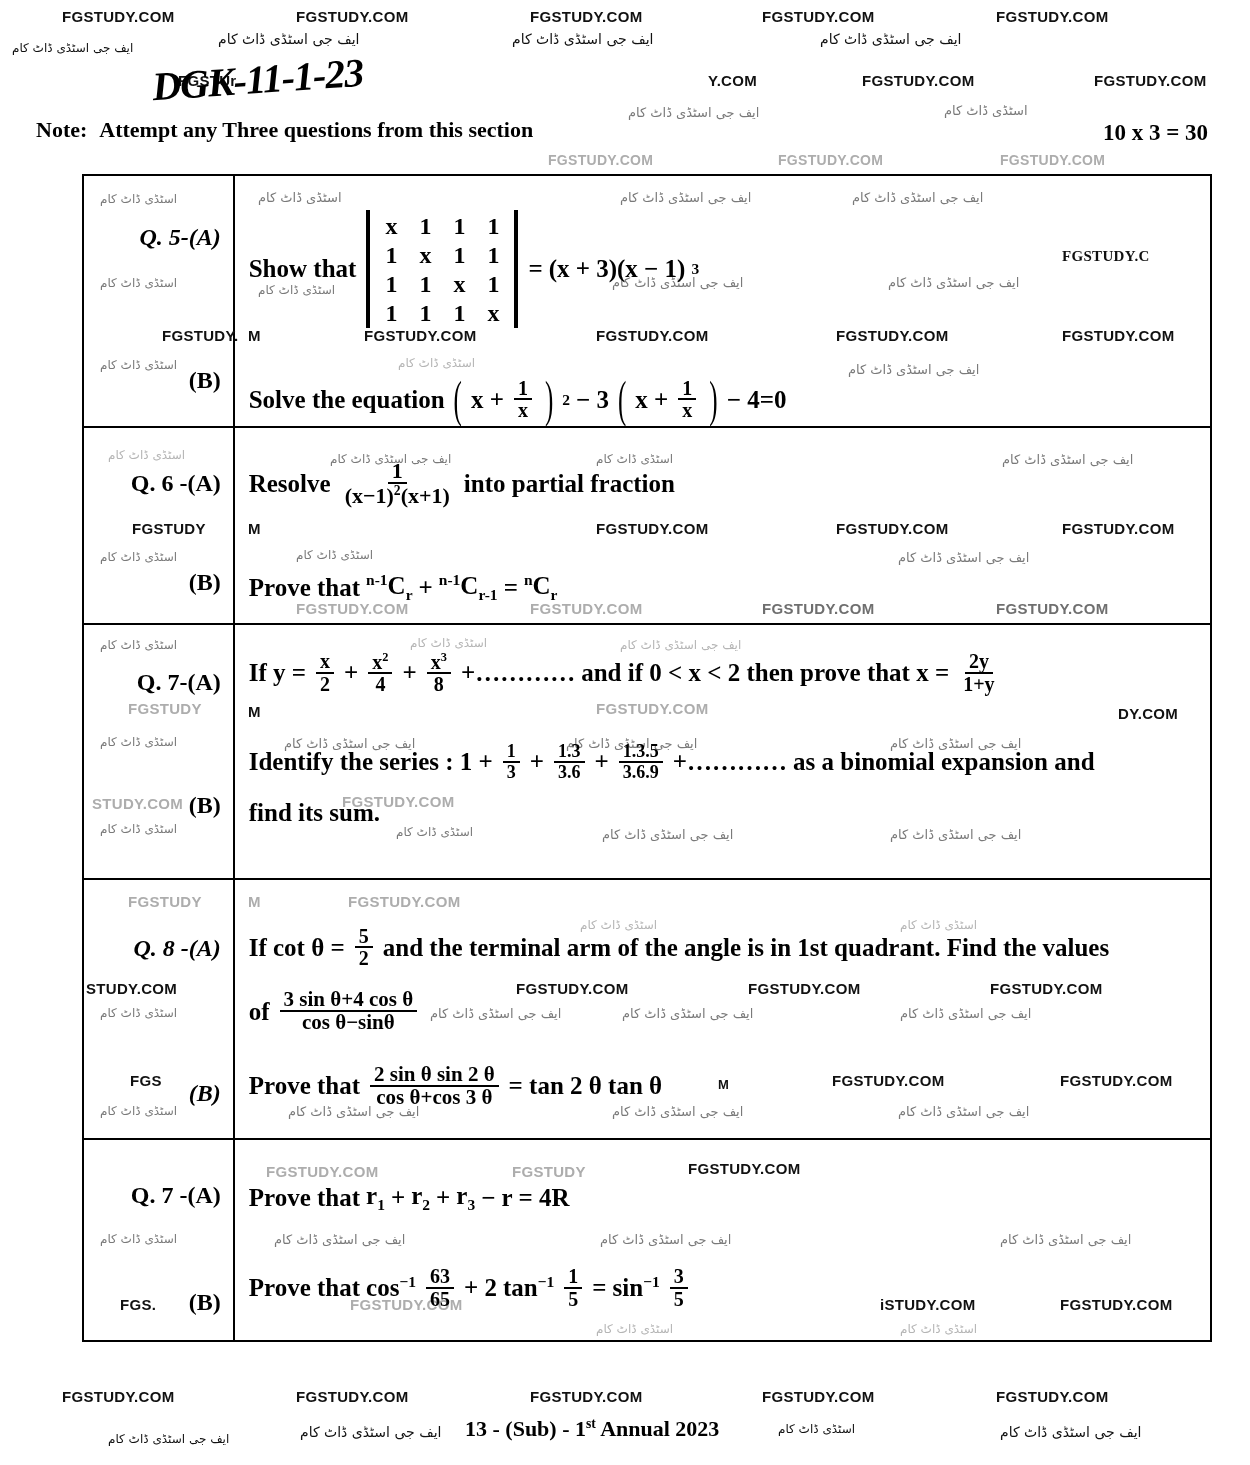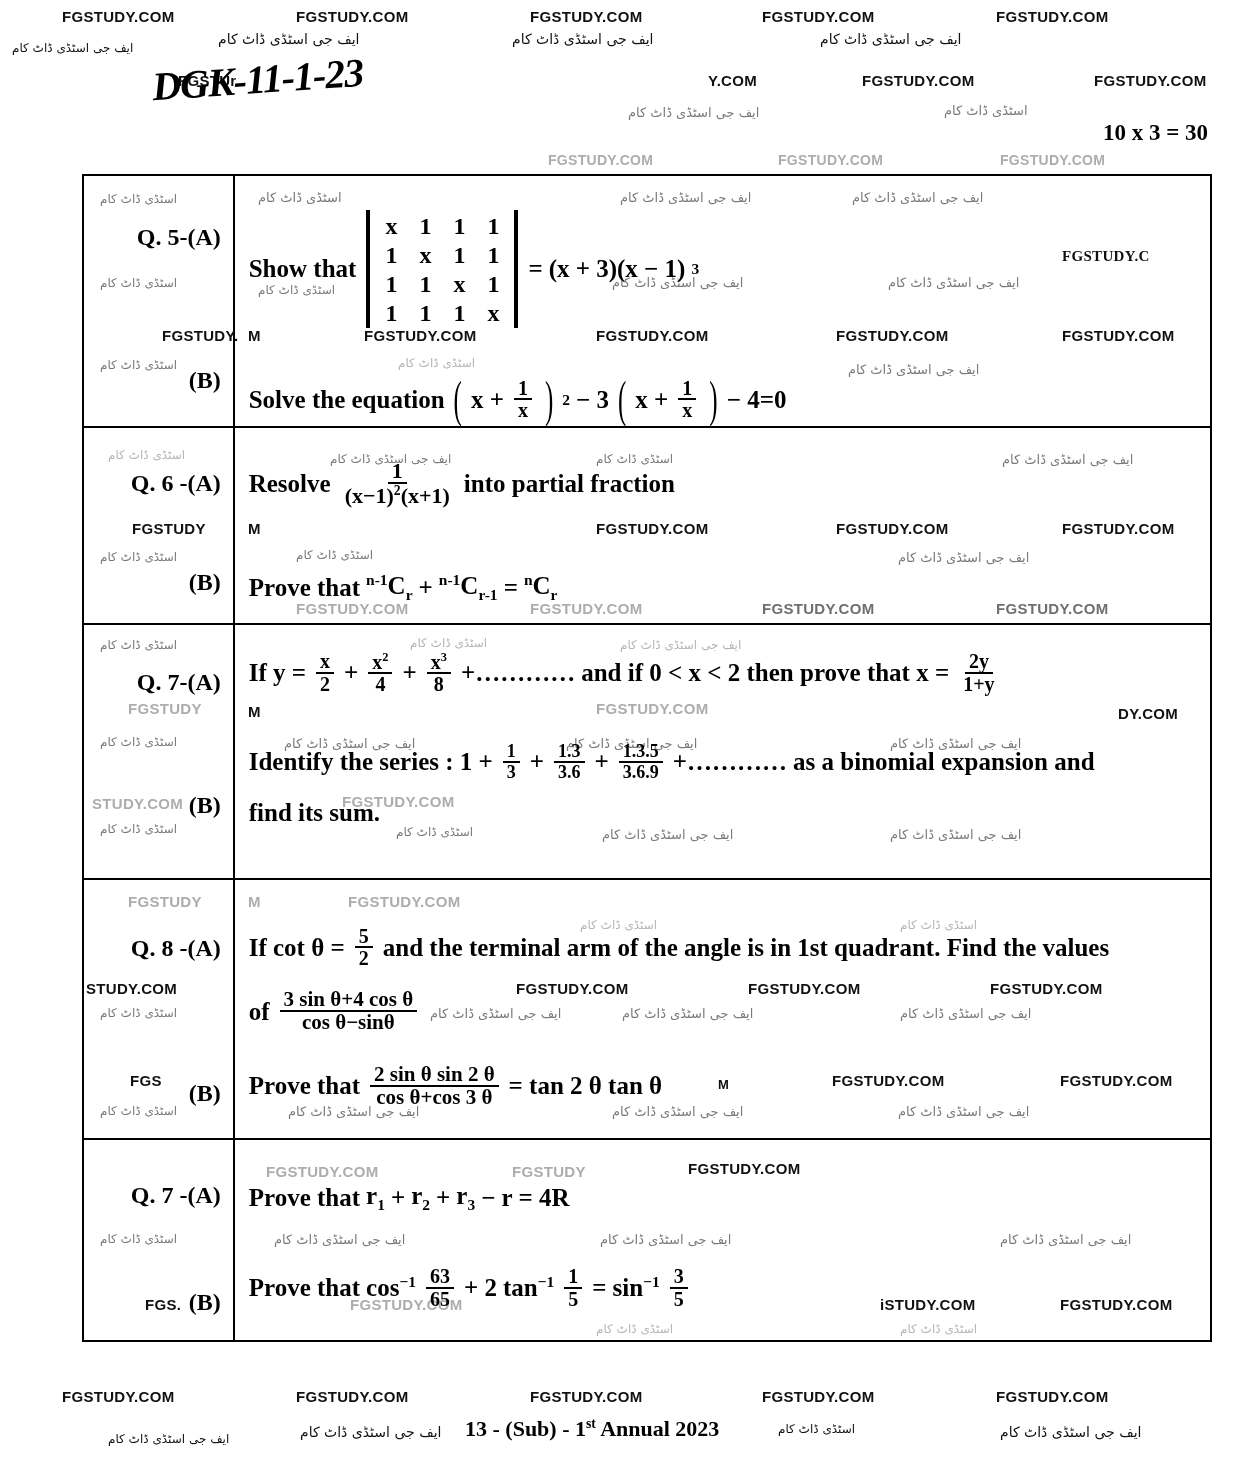--- a/index.html
+++ b/index.html
@@ -165,32 +165,35 @@
   <div class="wm" style="left:708px;top:72px;">Y.COM</div>
   <div class="wm" style="left:862px;top:72px;">FGSTUDY.COM</div>
   <div class="wm" style="left:1094px;top:72px;">FGSTUDY.COM</div>
 
   <div class="hand">DGK-11-1-23</div>
 
 
   <div class="wm urdu faint" style="left:628px;top:105px;font-size:13px;">ایف جی اسٹڈی ڈاٹ کام</div>
   <div class="wm urdu faint" style="left:944px;top:103px;font-size:13px;">اسٹڈی ڈاٹ کام</div>
 
+  <div class="note">
+    <span class="lbl">Note:</span><span>Attempt any Three questions from this section</span>
+  </div>
   <div class="marks">10 x 3 = 30</div>
 
   <div class="wm vfaint" style="left:548px;top:152px;font-size:14px;">FGSTUDY.COM</div>
   <div class="wm vfaint" style="left:778px;top:152px;font-size:14px;">FGSTUDY.COM</div>
   <div class="wm vfaint" style="left:1000px;top:152px;font-size:14px;">FGSTUDY.COM</div>
 
   <table class="tbl">
 
     <tbody>
         <tr>
       <td class="c-no" style="height:250px;">
-        <div class="qlabel" style="margin-top:48px;">Q. 5-(A)</div>
+        <div class="qlabel" style="margin-top:48px;font-style:italic;">Q. 5-(A)</div>
         <div class="qlabel" style="margin-top:116px;">(B)</div>
       </td>
       <td class="c-body">
         <div class="qtext" style="margin-top:34px;">
           <span class="mrow">
             <span>Show that</span>
             <span class="matrix">
               <span class="bar"></span>
               <span class="mgrid">
                 <span>x</span>
@@ -321,21 +324,21 @@
                 </span>
             <span>+…………</span>
             <span>as a binomial expansion and</span>
           </span>
         </div>
         <div class="qtext" style="margin-top:16px;">find its sum.</div>
       </td>
     </tr>
 
     <tr>
-      <td class="c-no" style="height:258px;">
+      <td class="c-no" style="height:258px;font-style:italic;">
         <div class="qlabel" style="margin-top:55px;">Q. 8 -(A)</div>
         <div class="qlabel" style="margin-top:118px;">(B)</div>
       </td>
       <td class="c-body">
         <div class="qtext" style="margin-top:46px;">
           <span class="mrow">
             <span>If cot θ =</span>
             <span class="frac sm">
                   <span class="num">5</span>
                   <span class="den">2</span>
@@ -500,21 +503,21 @@
 
   <div class="wm vfaint" style="left:266px;top:1163px;">FGSTUDY.COM</div>
   <div class="wm vfaint" style="left:512px;top:1163px;">FGSTUDY</div>
   <div class="wm" style="left:688px;top:1160px;">FGSTUDY.COM</div>
 
   <div class="wm urdu faint" style="left:100px;top:1232px;font-size:12px;">اسٹڈی ڈاٹ کام</div>
   <div class="wm urdu faint" style="left:274px;top:1232px;font-size:13px;">ایف جی اسٹڈی ڈاٹ کام</div>
   <div class="wm urdu faint" style="left:600px;top:1232px;font-size:13px;">ایف جی اسٹڈی ڈاٹ کام</div>
   <div class="wm urdu faint" style="left:1000px;top:1232px;font-size:13px;">ایف جی اسٹڈی ڈاٹ کام</div>
 
-  <div class="wm" style="left:145px;top:1296px;">FGS.</div>
+  <div class="wm" style="left:120px;top:1296px;">FGS.</div>
   <div class="wm vfaint" style="left:350px;top:1296px;">FGSTUDY.COM</div>
   <div class="wm" style="left:880px;top:1296px;">iSTUDY.COM</div>
   <div class="wm" style="left:1060px;top:1296px;">FGSTUDY.COM</div>
 
   <div class="wm urdu vfaint" style="left:596px;top:1322px;font-size:12px;">اسٹڈی ڈاٹ کام</div>
   <div class="wm urdu vfaint" style="left:900px;top:1322px;font-size:12px;">اسٹڈی ڈاٹ کام</div>
 
   <div class="wm" style="left:62px;top:1388px;">FGSTUDY.COM</div>
   <div class="wm" style="left:296px;top:1388px;">FGSTUDY.COM</div>
   <div class="wm" style="left:530px;top:1388px;">FGSTUDY.COM</div>

